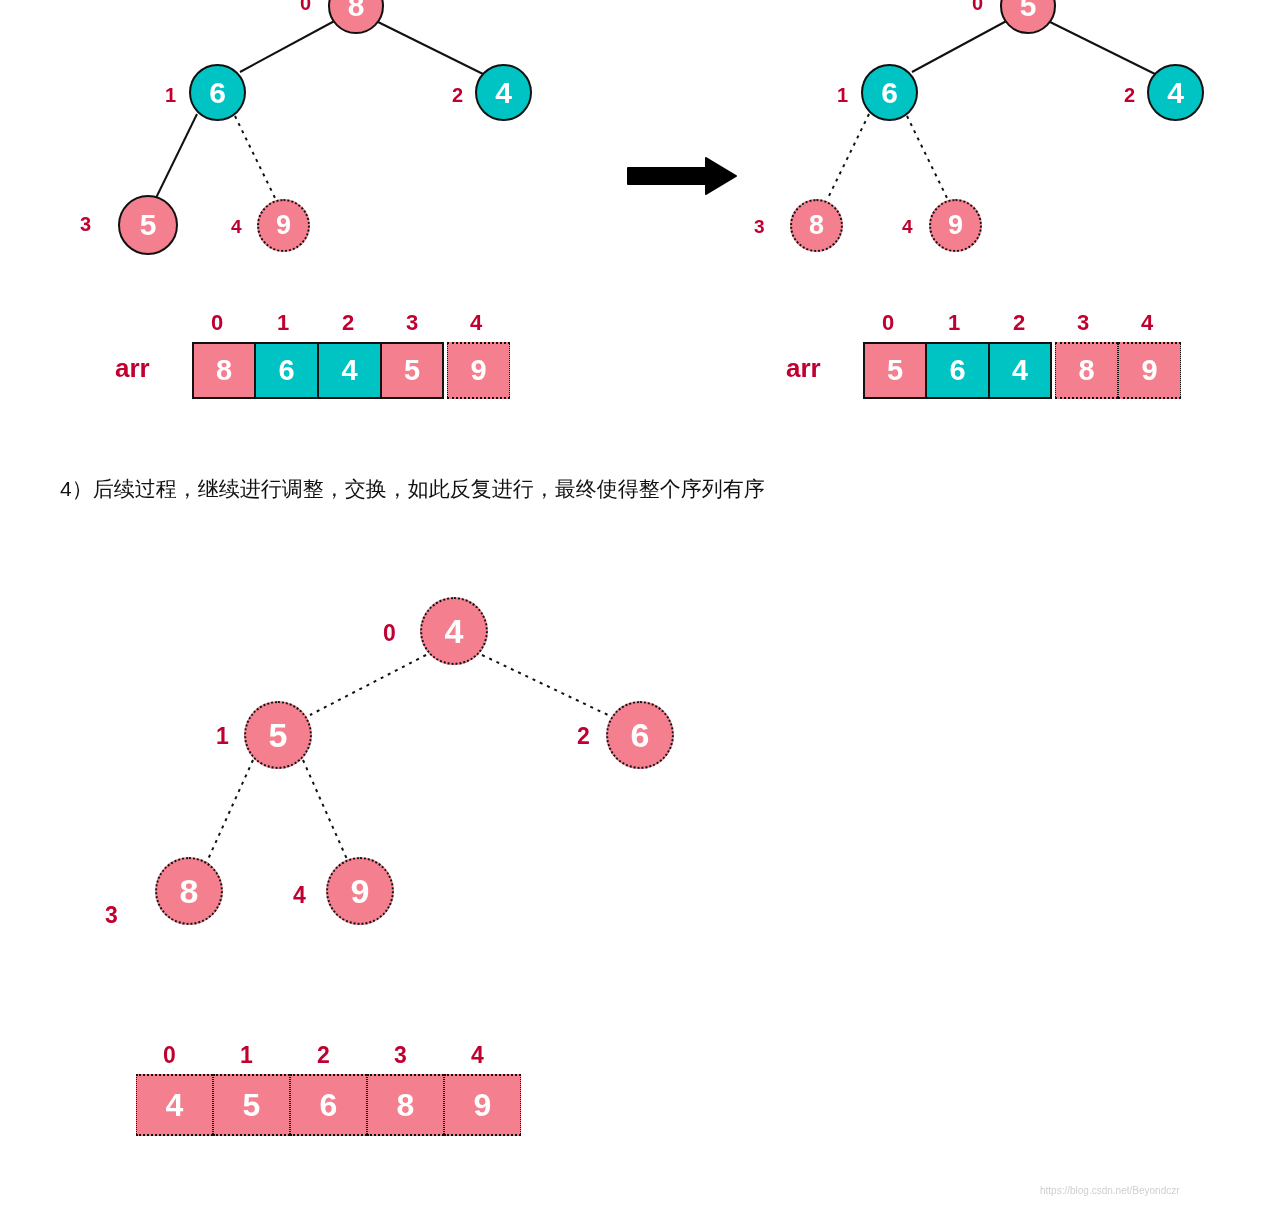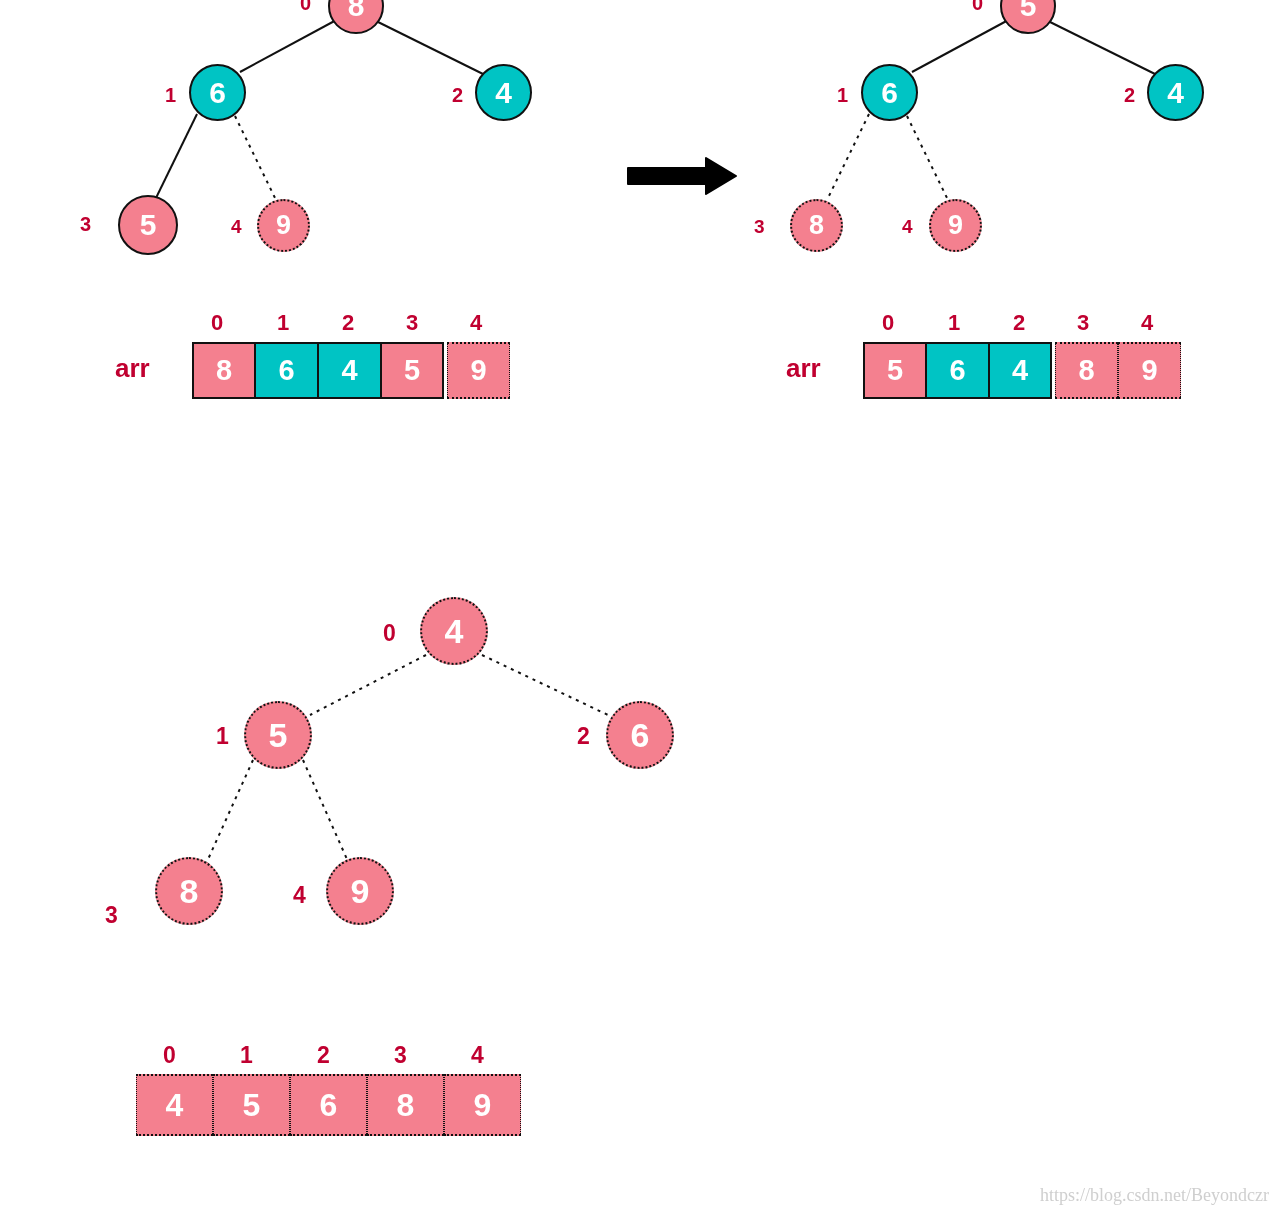--- a/index.html
+++ b/index.html
@@ -42,22 +42,22 @@
   .last{border-right-width:2px;}
   .dashb{border:2px dotted #111;border-right-width:1px;border-left-width:1px;}
   .hdr{position:absolute;color:#c00030;font-weight:bold;}
 
   .caption{
     position:absolute;color:#111;font-size:21px;
     font-family:"Liberation Sans","DejaVu Sans",sans-serif;
     white-space:nowrap;
   }
   .watermark{
-    position:absolute;color:#cfcfcf;font-size:18px;
-    font-family:Liberation Serif, serif;
+    position:absolute;color:#cfcfcf;font-size:10px;
+    font-family:Liberation Sans, sans-serif;
   }
 </style>
 </head>
 <body>
 
 <div class="stage">
 
   <svg class="edges" viewBox="0 0 1273 1210">
 
     <line x1="340" y1="18" x2="240" y2="72" stroke="#111" stroke-width="2"></line>
@@ -175,20 +175,21 @@
       <span>4</span>
     </div>
     <div class="cell pink dashb first" style="width:63px;height:57px;font-size:29px;margin-left:3px;">
       <span>8</span>
     </div>
     <div class="cell pink dashb last" style="width:63px;height:57px;font-size:29px;">
       <span>9</span>
     </div>
   </div>
 
+  <div class="caption" style="left:60px;top:475px;">4）后续过程，继续进行调整，交换，如此反复进行，最终使得整个序列有序</div>
 
   <div class="idx" style="left:383px;top:620px;font-size:23px;">0</div>
   <div class="node pink dashed" style="left:420px;top:597px;width:68px;height:68px;font-size:34px;">
     <span>4</span>
   </div>
 
   <div class="idx" style="left:216px;top:723px;font-size:23px;">1</div>
   <div class="node pink dashed" style="left:244px;top:701px;width:68px;height:68px;font-size:34px;">
     <span>5</span>
   </div>

